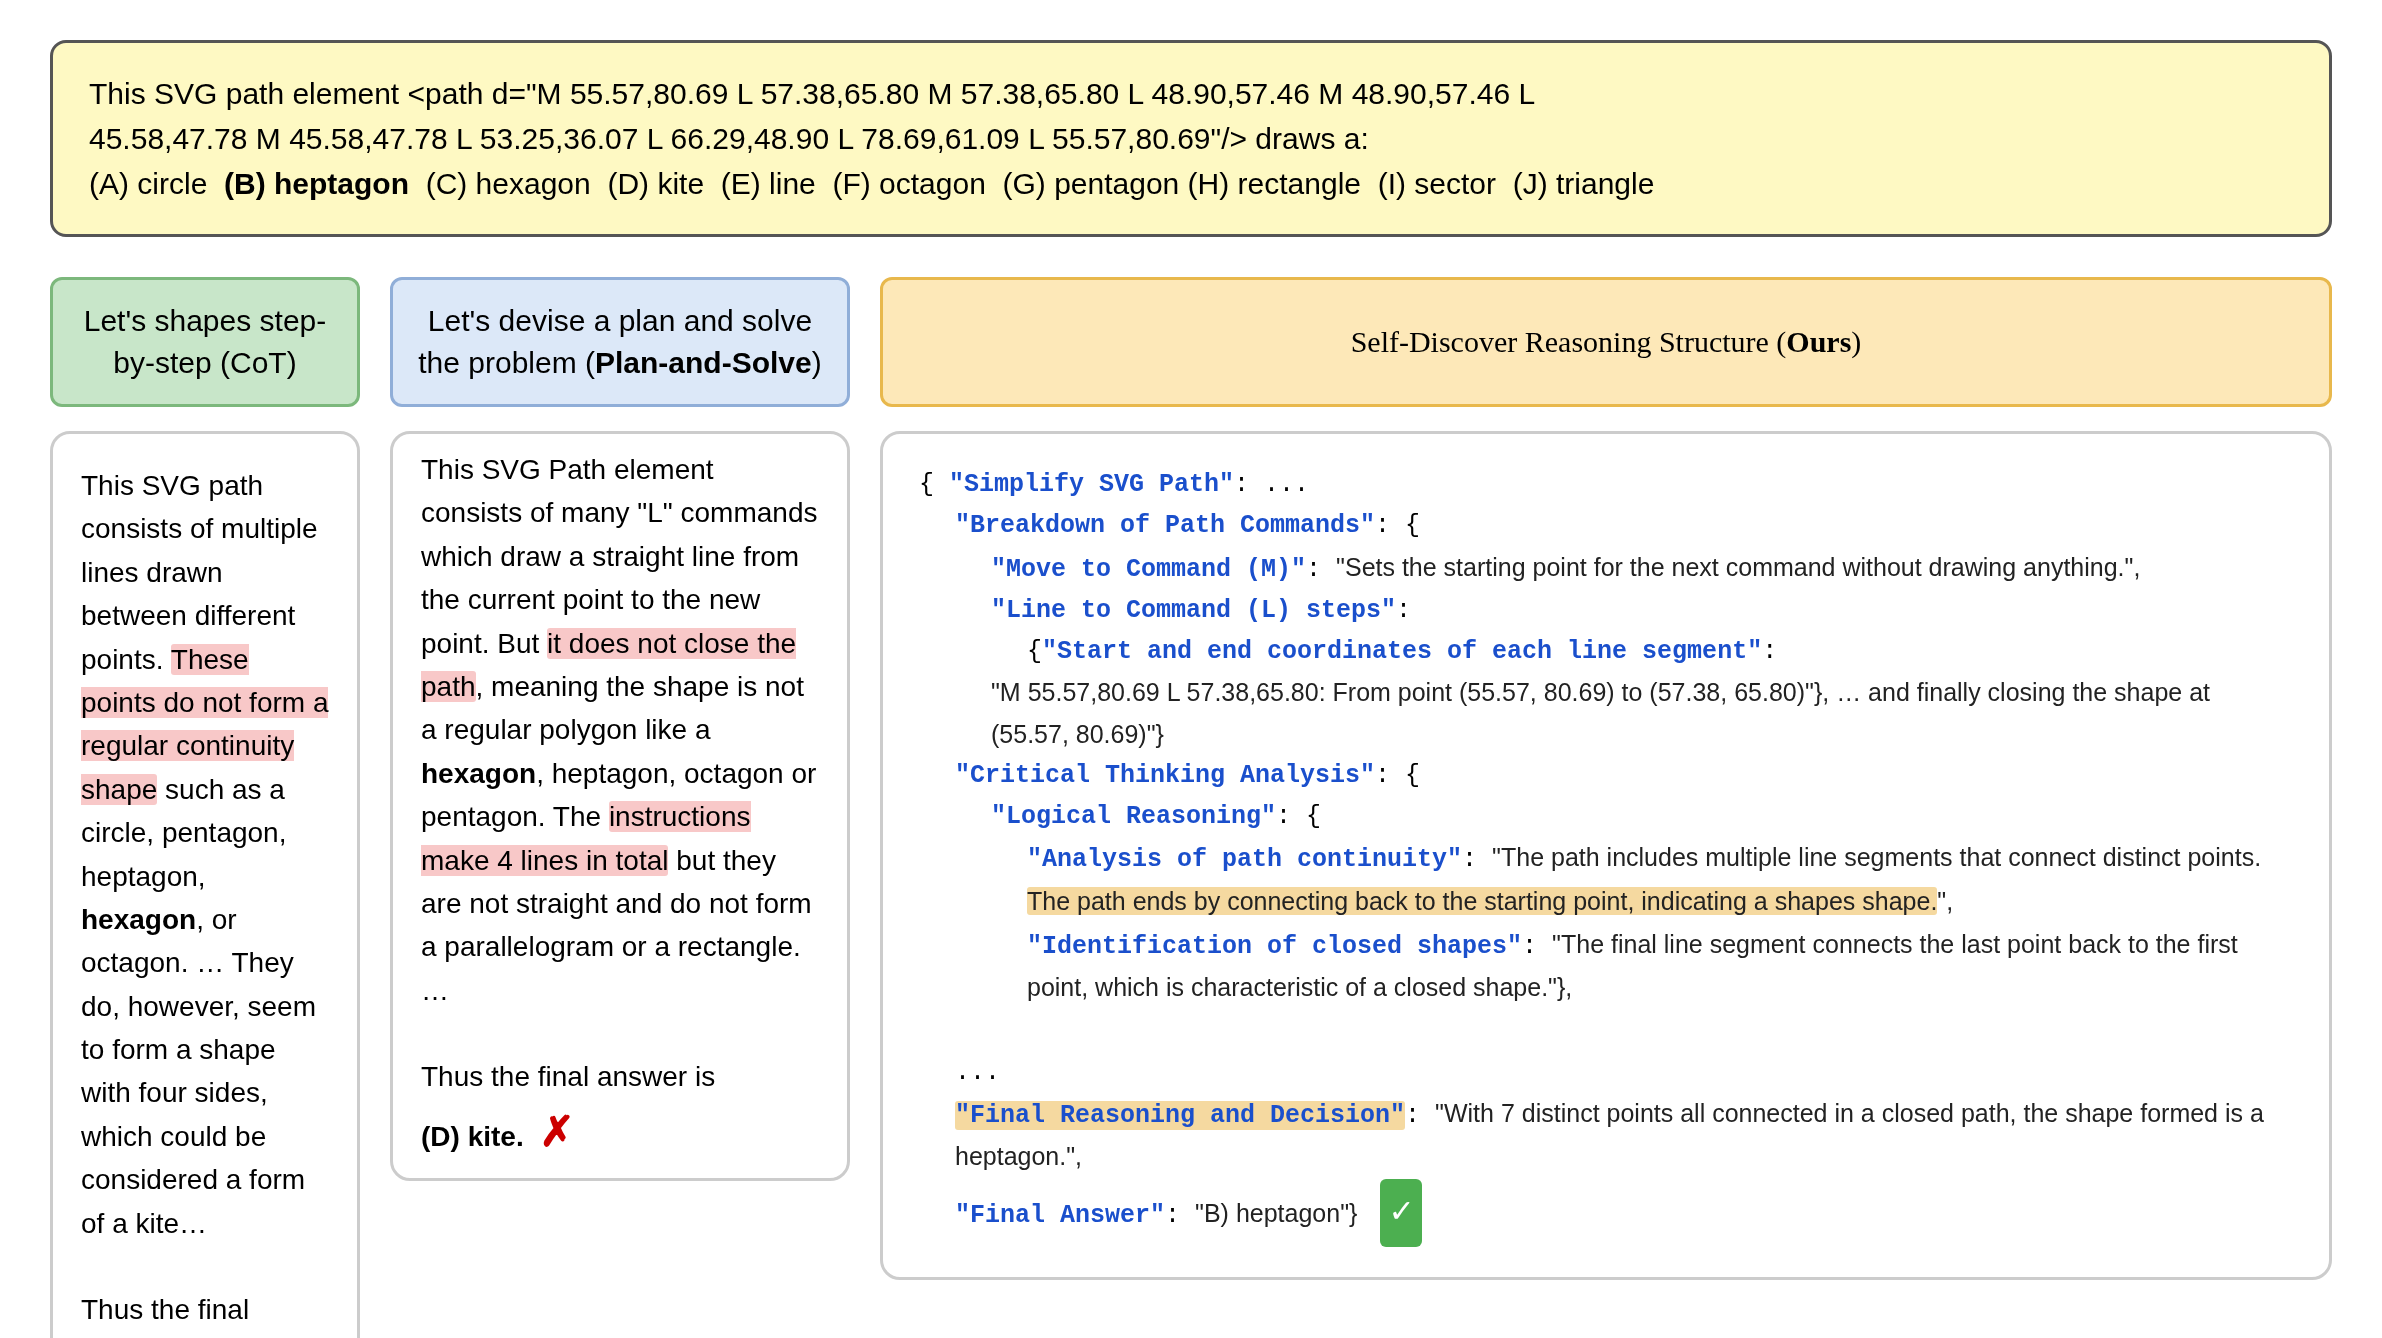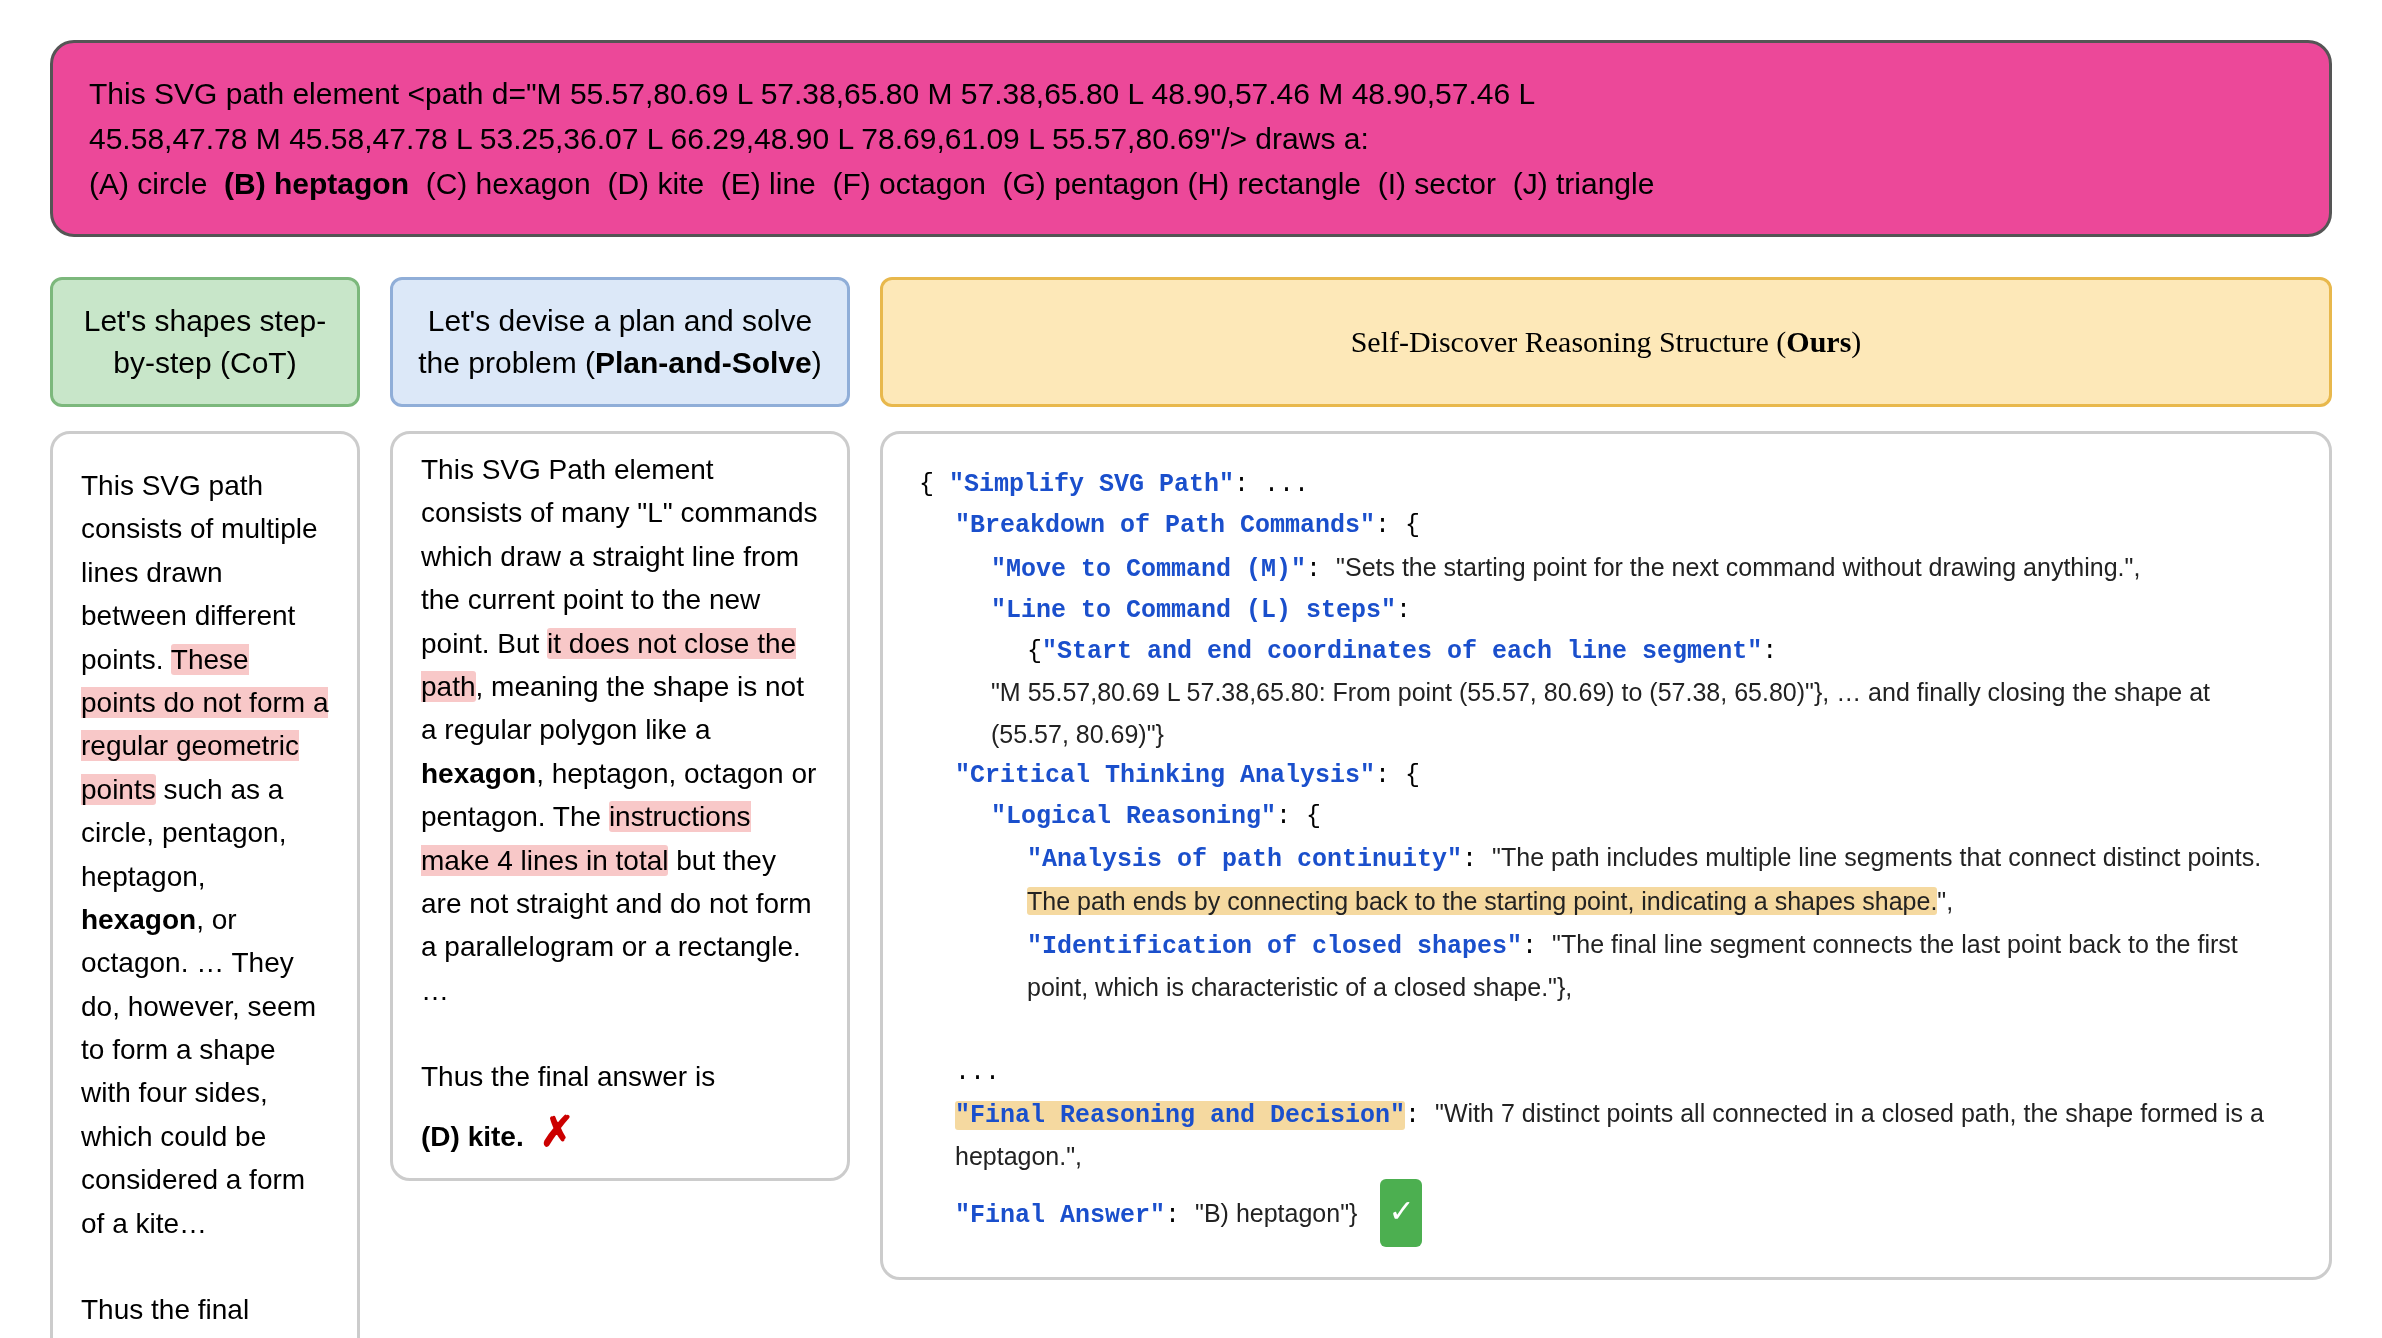--- a/index.html
+++ b/index.html
@@ -8,26 +8,26 @@
       background: #fff;
       width: 2382px;
       min-height: 1338px;
       padding: 40px 50px;
       font-size: 28px;
     }
 
     
     .question-box {
       border: 3px solid #555;
-      border-radius: 24px;
+      border-radius: 16px;
       padding: 28px 36px;
       margin-bottom: 40px;
       font-size: 30px;
       line-height: 1.5;
-      background: #ec4899;
+      background: #fef9c3;
     }
 
     
     .headers-row {
       display: flex;
       gap: 30px;
       margin-bottom: 24px;
       align-items: stretch;
     }
 
@@ -183,21 +183,21 @@
   <div class="header-self">
     <span>Self-Discover Reasoning Structure (<span class="bold">Ours</span>)</span>
   </div>
 </div>
 
 <div class="content-row">
 
   <div class="cot-box">
     <p>
       This SVG path consists of multiple lines drawn between different points.
-      <span class="highlight-pink">These points do not form a regular geometric points</span>
+      <span class="highlight-pink">These points do not form a regular continuity shape</span>
       such as a circle, pentagon, heptagon,
       <span class="bold">hexagon</span>,
       or octagon. … They do, however, seem to form a shape with four sides, which could be considered a form of a kite…
     </p>
     <br>
     <p>
       Thus the final answer is<br>
       
       
     </p>

